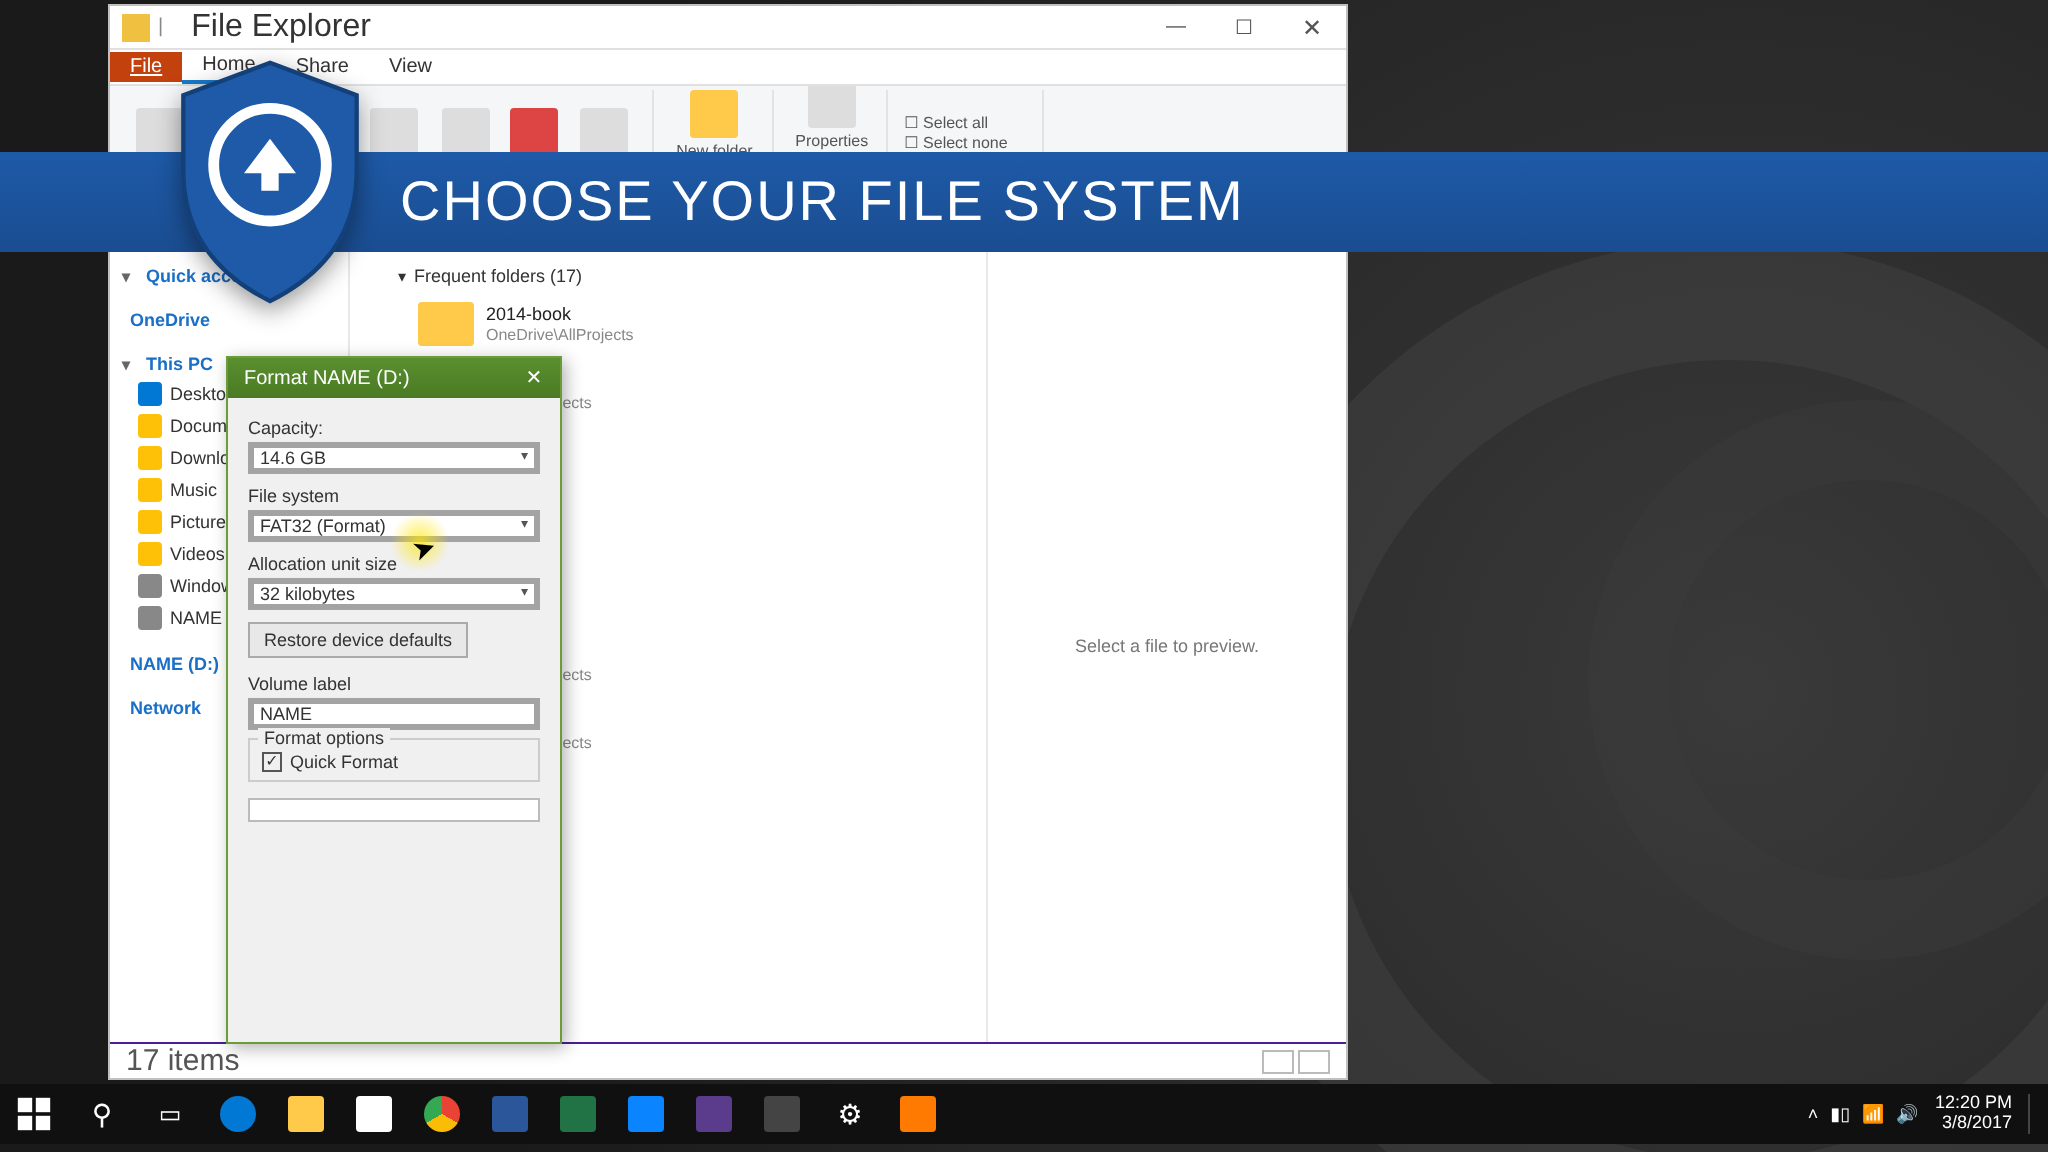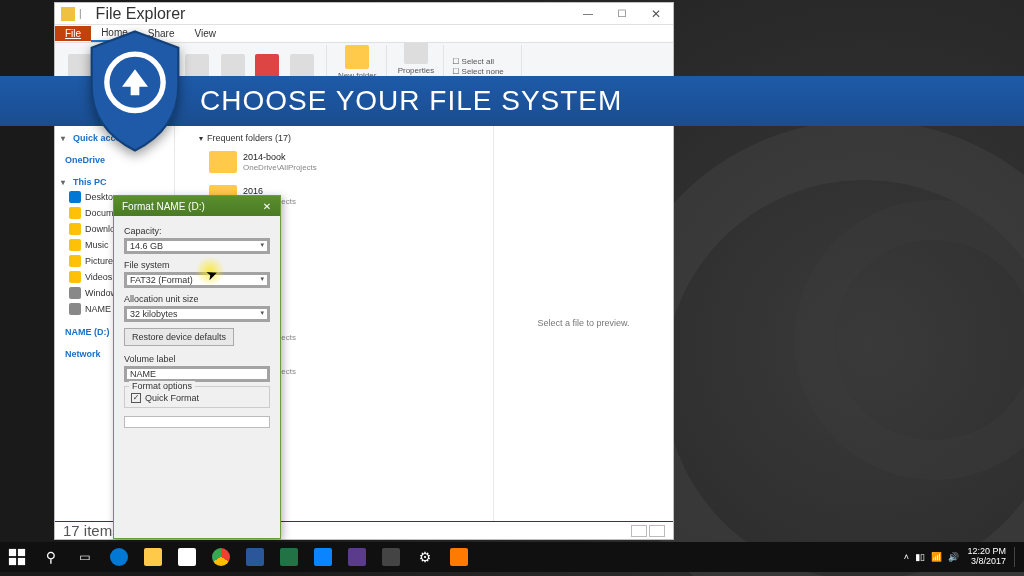--- a/index.html
+++ b/index.html
@@ -52,21 +52,21 @@
 .filelist .folder-item .ftxt .fname { color: #222; }
 .filelist .folder-item .ftxt .fpath { color: #888; font-size: 8px; }
 
 .preview { width: 180px; border-left: 1px solid #e8e8e8; display: flex; align-items: center; justify-content: center; font-size: 9px; color: #777; text-align: center; padding: 8px; }
 
 .statusbar { height: 18px; border-top: 1px solid #4c1d95; display: flex; align-items: center; padding: 0 8px; font-size: 15px; color: #555; justify-content: space-between; }
 .statusbar .viewbtns { display: flex; gap: 2px; }
 .statusbar .viewbtns > div { width: 16px; height: 12px; border: 1px solid #bbb; }
 
 
-.format-dlg { position: absolute; left: 113px; top: 195px; width: 168px; height: 344px; background: #f0f0f0; border: 1px solid #6a9c3a; z-index: 50; font-size: 9px; color: #333; display: flex; flex-direction: column; box-shadow: 2px 2px 8px rgba(0,0,0,0.3); }
+.format-dlg { position: absolute; left: 113px; top: 178px; width: 168px; height: 344px; background: #f0f0f0; border: 1px solid #6a9c3a; z-index: 50; font-size: 9px; color: #333; display: flex; flex-direction: column; box-shadow: 2px 2px 8px rgba(0,0,0,0.3); }
 .format-dlg .dlg-title { height: 20px; background: linear-gradient(#5a8f2e, #4a7a24); color: #fff; display: flex; align-items: center; justify-content: space-between; padding: 0 4px 0 8px; font-size: 10px; }
 .format-dlg .dlg-title .x { width: 18px; text-align: center; cursor: default; }
 .format-dlg .dlg-body { flex: 1; padding: 6px 10px; display: flex; flex-direction: column; gap: 2px; }
 .format-dlg label { display: block; font-size: 9px; color: #333; margin-top: 4px; }
 .format-dlg .combo, .format-dlg .txt { width: 100%; height: 16px; border: 3px solid #a3a3a3; background: #fff; font-size: 9px; padding: 0 3px; display: flex; align-items: flex-start; justify-content: space-between; }
 .format-dlg .combo .cv { font-size: 7px; color: #555; }
 .format-dlg .btnrow { display: flex; gap: 8px; justify-content: center; padding: 8px 0 6px; }
 .format-dlg .btn { width: 52px; height: 18px; border: 1px solid #888; background: #e8e8e8; font-size: 9px; display: flex; align-items: center; justify-content: center; }
 .format-dlg .btn.primary { border: 1px solid #0078d4; }
 .format-dlg .restore { width: 110px; height: 18px; border: 1px solid #aaa; background: #e8e8e8; font-size: 9px; display: flex; align-items: center; justify-content: center; margin: 4px 0 2px; }

